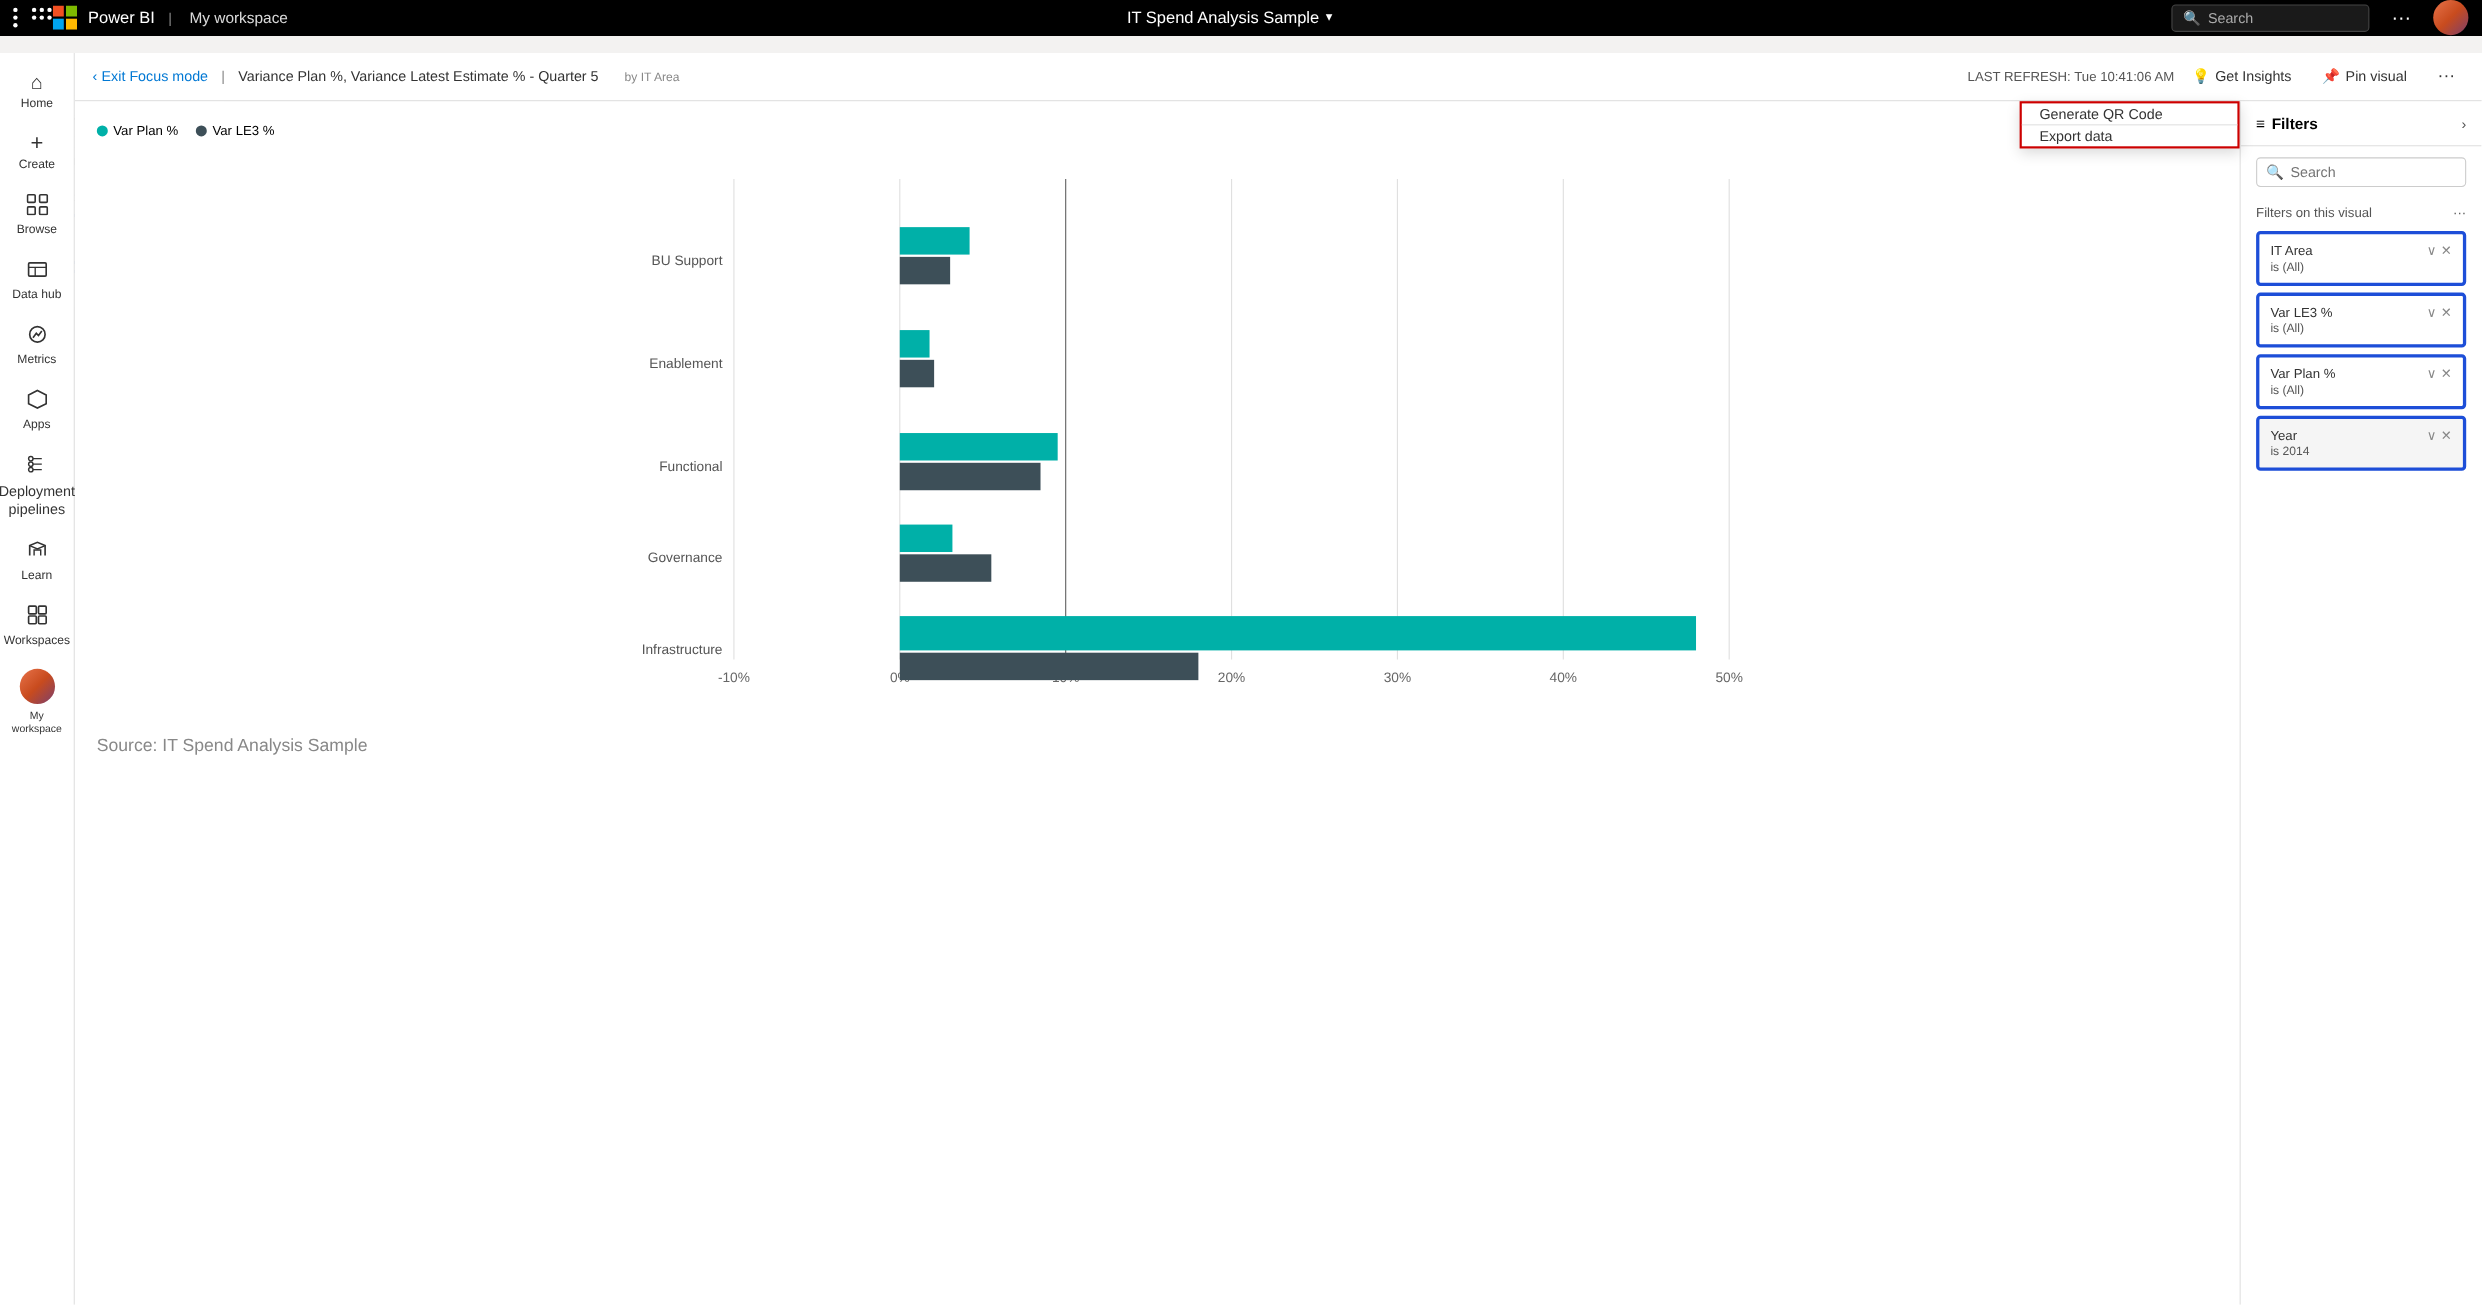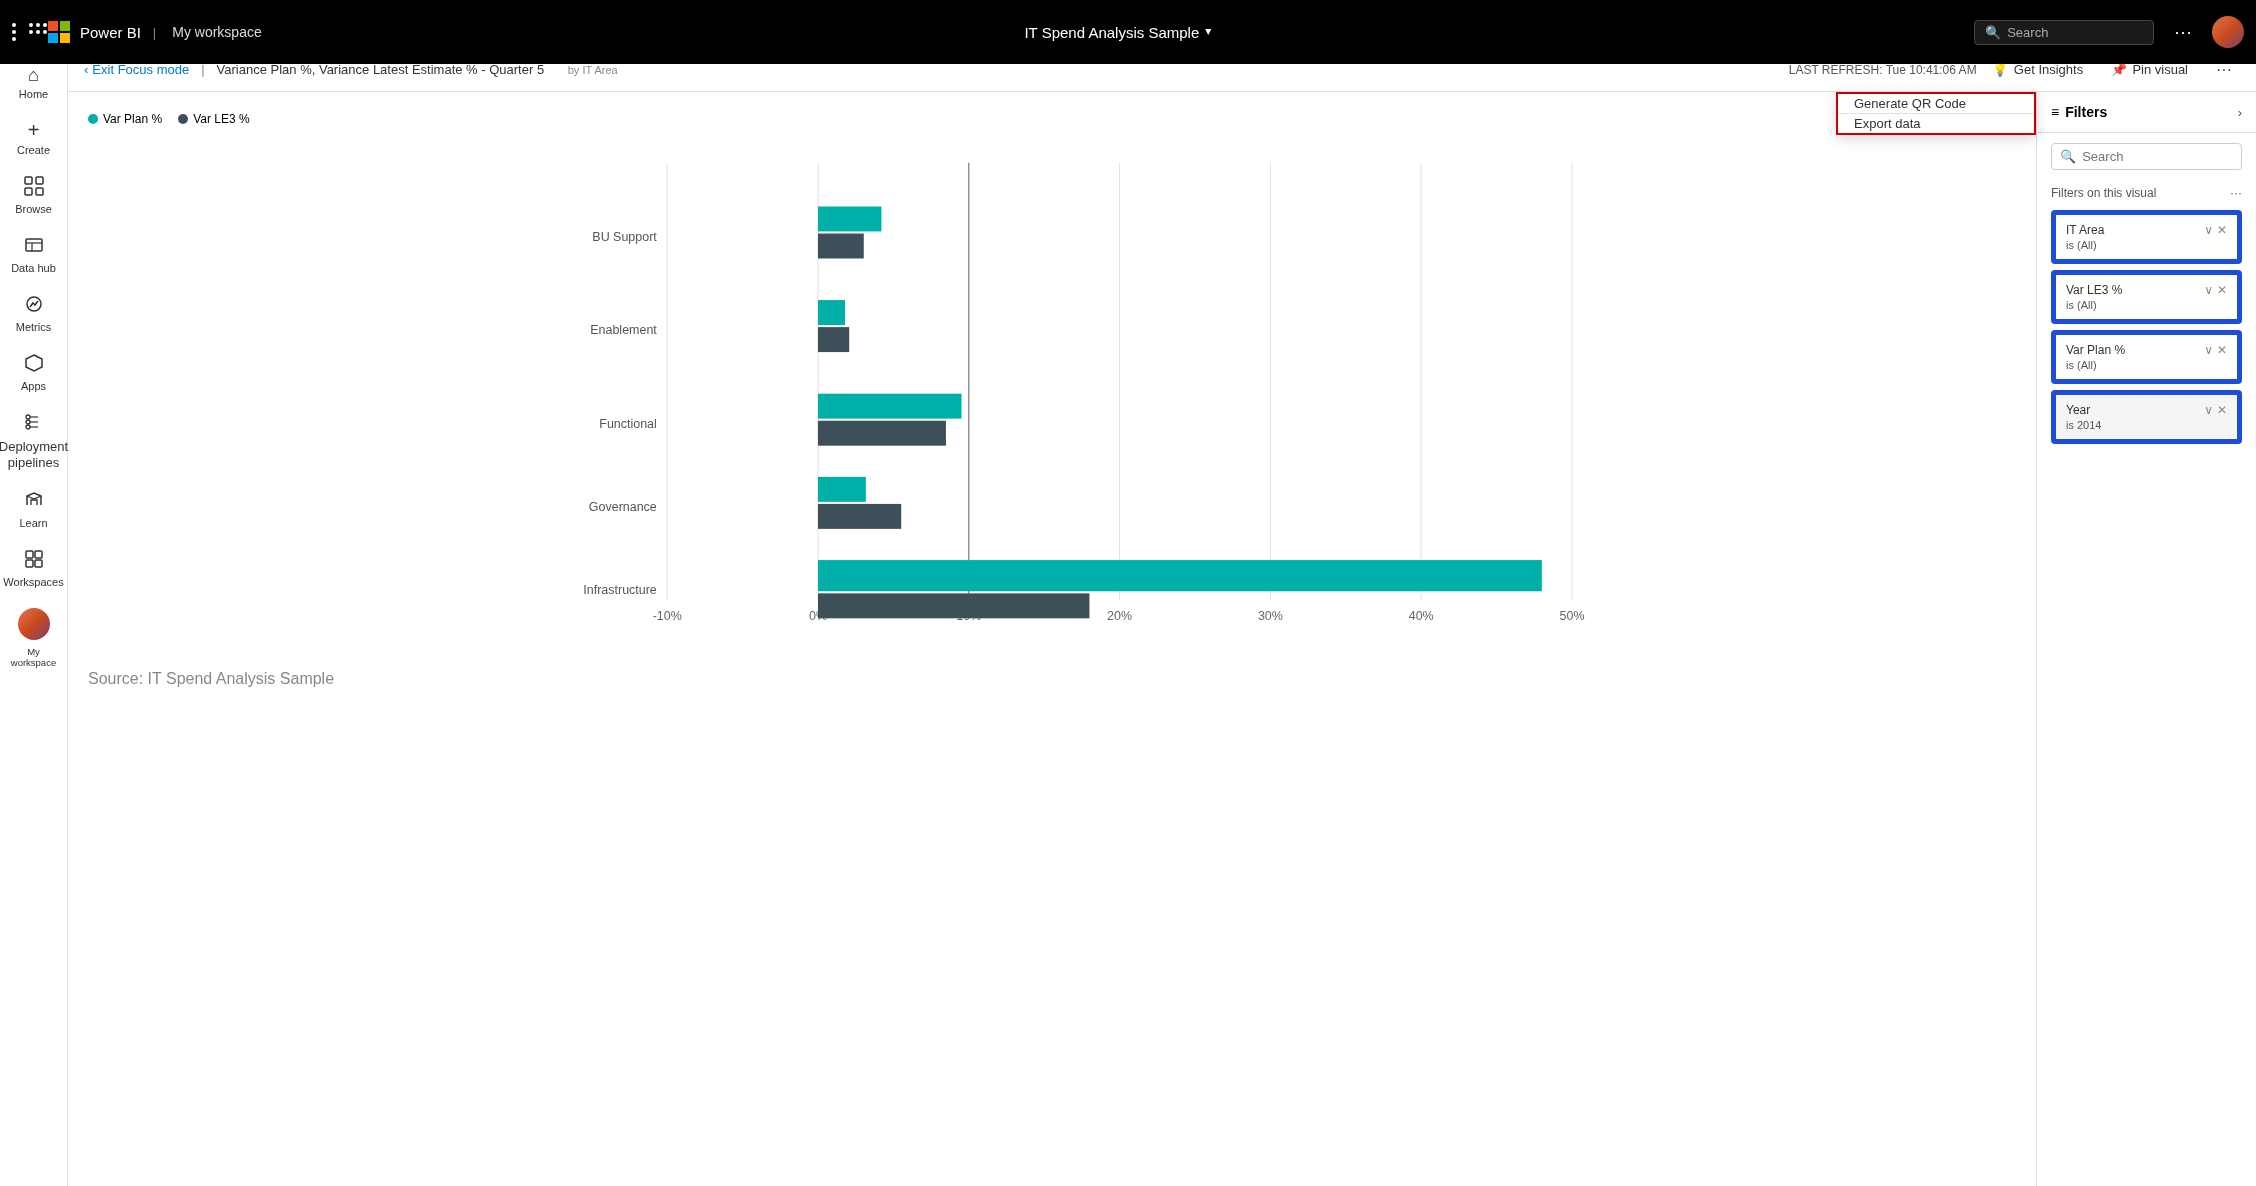--- a/index.html
+++ b/index.html
@@ -4,21 +4,21 @@
   <style>
     * { box-sizing: border-box; margin: 0; padding: 0; }
     body { font-family: 'Segoe UI', Arial, sans-serif; font-size: 13px; background: #f3f2f1; overflow: hidden; }
 
     
     .topbar {
       display: flex;
       align-items: center;
       background: #000;
       color: #fff;
-      height: 64px;
+      height: 32px;
       padding: 0 12px;
       position: fixed;
       top: 0; left: 0; right: 0;
       z-index: 100;
     }
     .topbar-grid {
       display: grid;
       grid-template-columns: 14px 1fr 1fr 1fr;
       width: 20px;
       gap: 3px;
@@ -284,21 +284,21 @@
       width: 100%;
     }
     .filters-on-visual {
       font-size: 12px;
       color: #555;
       padding: 6px 14px 4px;
       display: flex;
       justify-content: space-between;
     }
     .filter-item {
-      border: 5px solid #1d4ed8;
+      border: 3px solid #1d4ed8;
       border-radius: 4px;
       margin: 6px 14px;
       padding: 8px 10px;
       font-size: 12px;
     }
     .filter-item.active {
       background: #f5f5f5;
     }
     .filter-item-header {
       display: flex;

